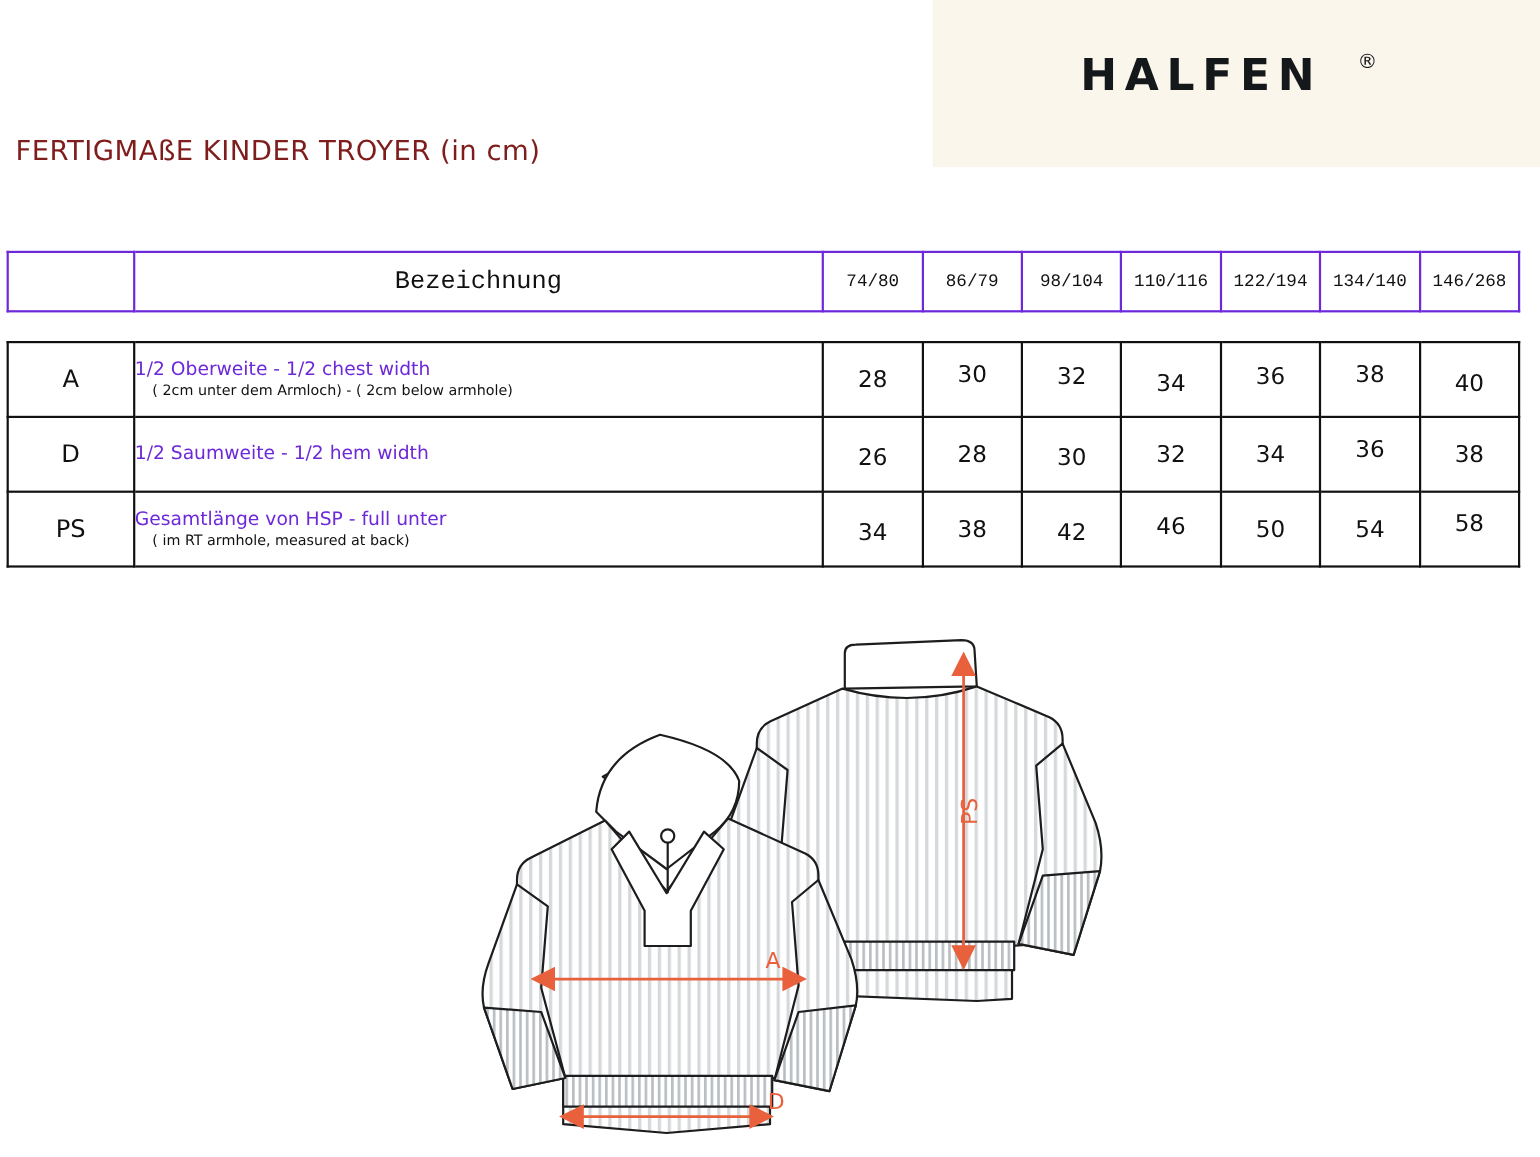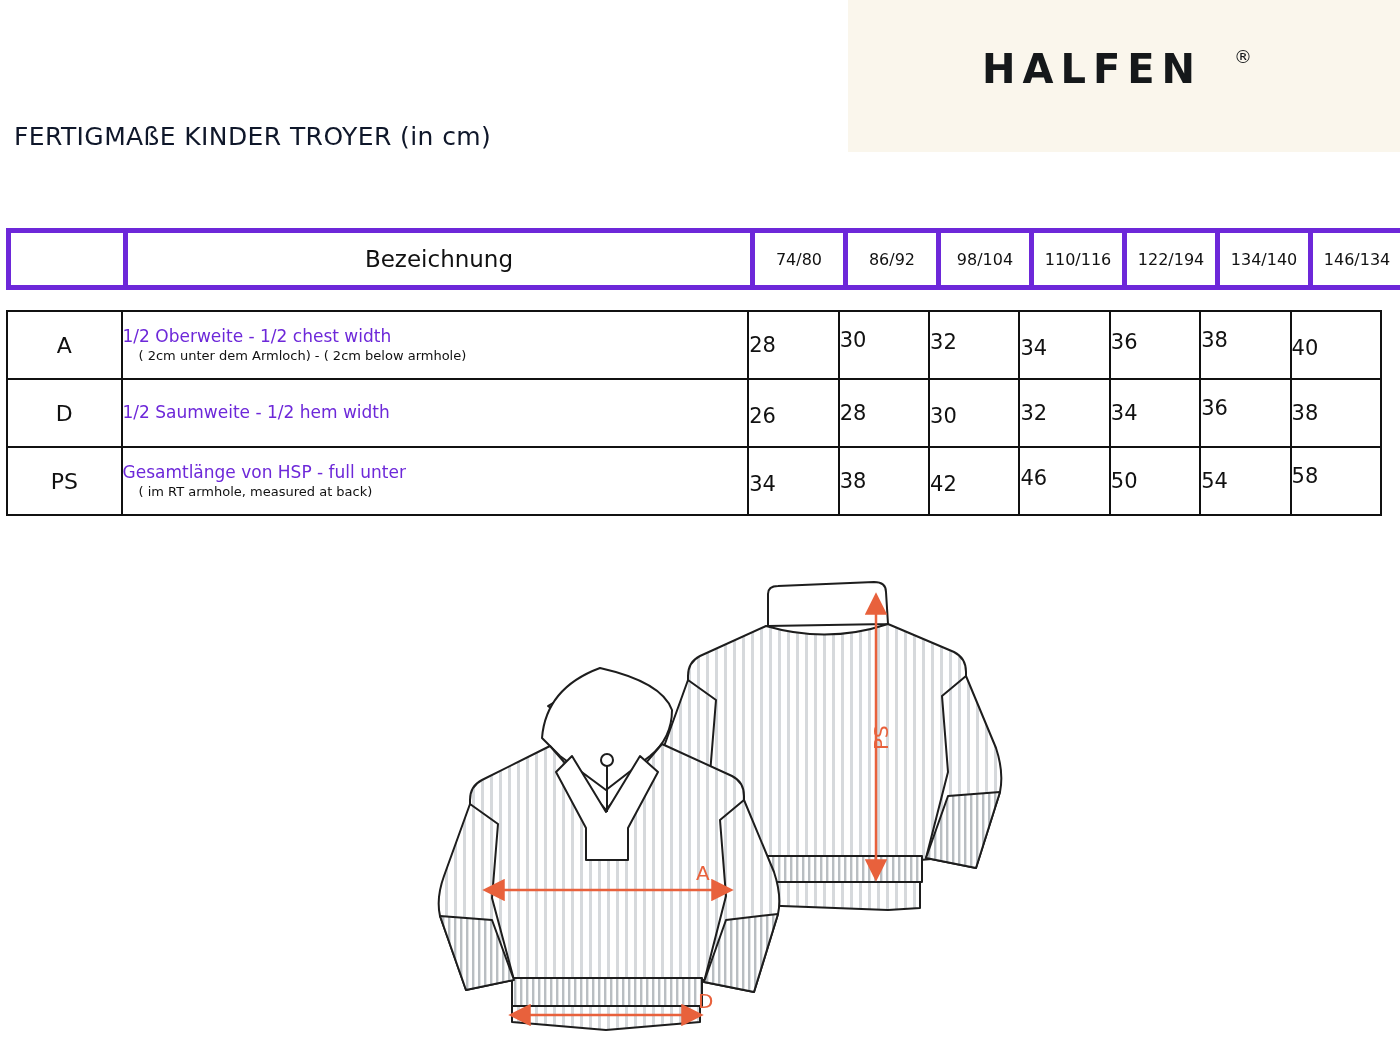--- a/index.html
+++ b/index.html
@@ -44,37 +44,38 @@
     color: #15181a;
   }
 
   
   .doc-title {
     position: absolute;
     left: 14px;
     top: 122px;
     font-size: 25px;
     letter-spacing: 0.4px;
-    color: #0f172a;
+    color: #7f1d1d;
     font-family: "DejaVu Sans", sans-serif;
   }
 
   
   .size-table {
     position: absolute;
     left: 6px;
     top: 228px;
     width: 1376px;
     border-collapse: collapse;
     table-layout: fixed;
   }
   .size-table td {
-    border: 5px solid #6d28d9;
+    border: 2px solid #6d28d9;
     padding: 0;
     vertical-align: middle;
+    font-family: Liberation Mono, monospace;
   }
   .header-table td {
     height: 52px;
   }
   .col-code   { width: 112px; }
   .col-desc   { width: 622px; }
   .col-size   { width: 88px; margin-top: 15px; }
 
   .th-desc {
     text-align: center;
@@ -113,20 +114,21 @@
     color: #6d28d9;
     line-height: 1.25;
   }
   .desc-sub {
     font-size: 13px;
     color: #111111;
     line-height: 1.25;
     margin-left: 16px;
   }
   .cell-val {
+    text-align: center;
     font-size: 21px;
     color: #111111;
   }
   
   .j0 { position: relative; top: 0px; }
   .j2 { position: relative; top: -5px; }
   .j3 { position: relative; top: 3px; }
   .j4 { position: relative; top: -3px; }
 
   
@@ -147,26 +149,26 @@
 <div class="brand-reg">®</div>
 
 <div class="doc-title">FERTIGMAßE KINDER TROYER (in cm)</div>
 
 <table class="size-table header-table">
   <tbody>
       <tr>
     <td class="col-code"></td>
     <td class="col-desc th-desc">Bezeichnung</td>
     <td class="col-size th-size">74/80</td>
-    <td class="col-size th-size">86/92</td>
+    <td class="col-size th-size">86/79</td>
     <td class="col-size th-size">98/104</td>
     <td class="col-size th-size">110/116</td>
     <td class="col-size th-size">122/194</td>
     <td class="col-size th-size">134/140</td>
-    <td class="col-size th-size">146/134</td>
+    <td class="col-size th-size">146/268</td>
   </tr>
 </tbody>
   </table>
 
 <table class="body-table">
   <tbody>
       <tr>
     <td class="col-code cell-code">A</td>
     <td class="col-desc cell-desc">
       <div class="desc-main">1/2 Oberweite - 1/2 chest width</div>

